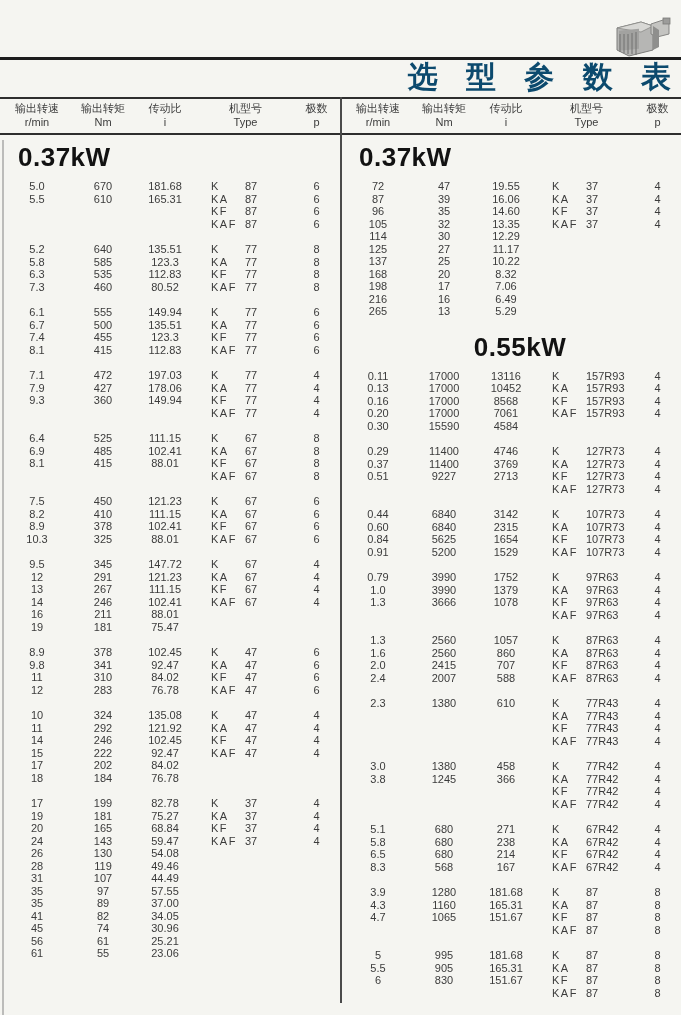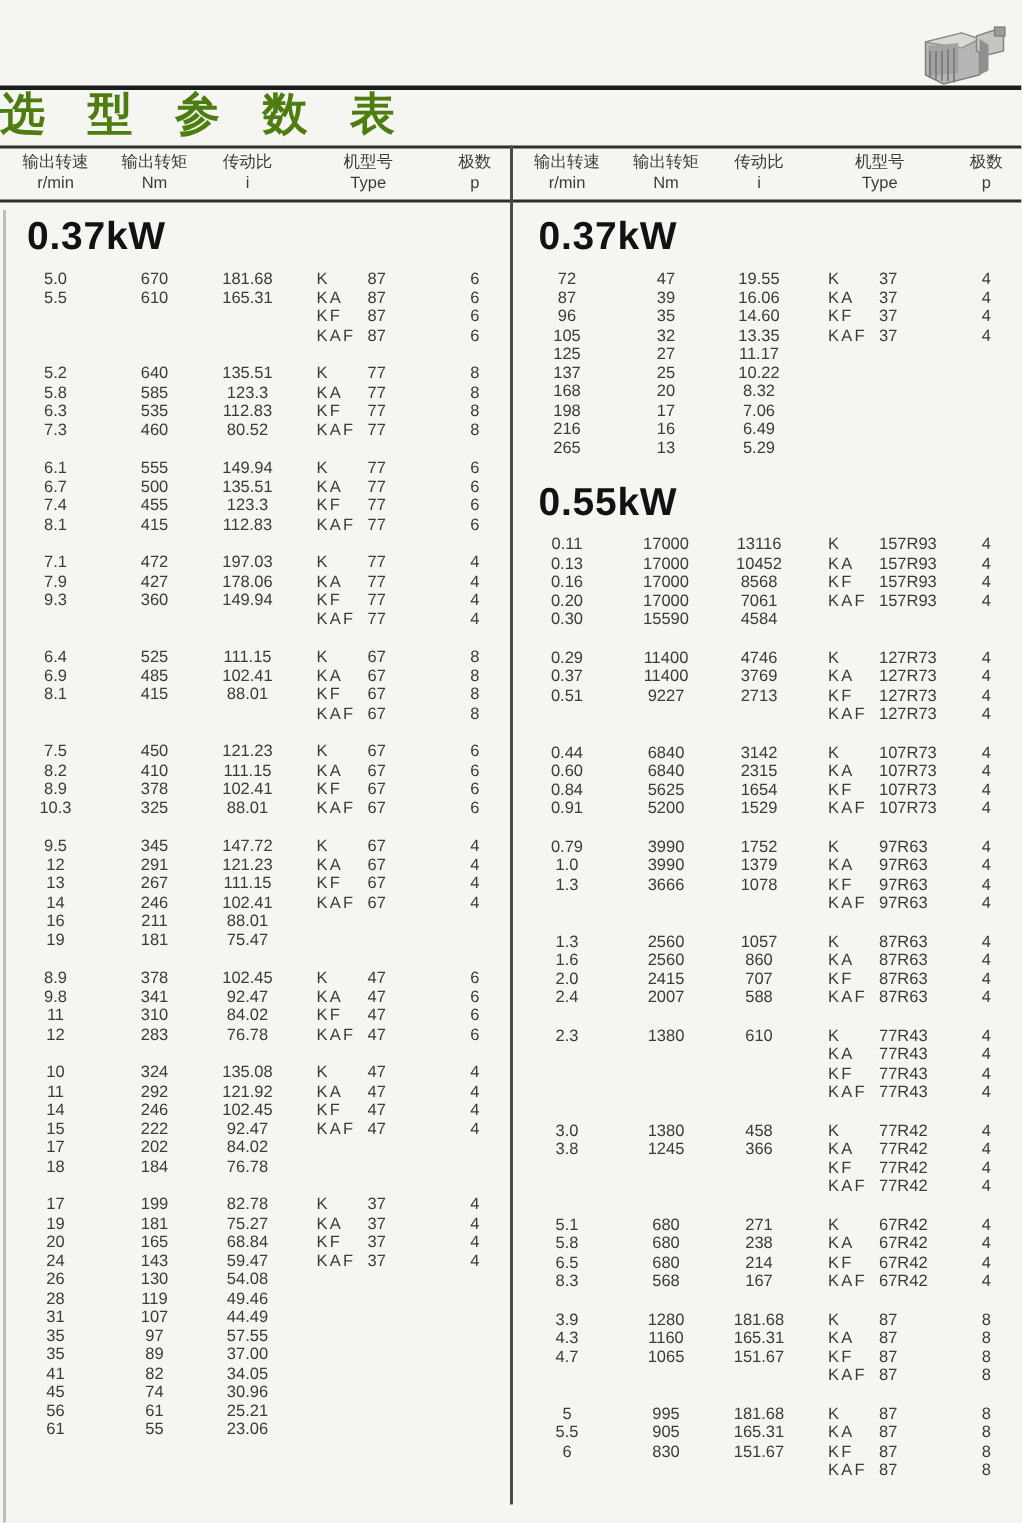--- a/index.html
+++ b/index.html
@@ -7,22 +7,22 @@
     width:681px; height:1015px; position:relative; overflow:hidden;
     background:#f5f5f1;
     font-family:"Liberation Sans", sans-serif;
     color:#3b3b3b;
   }
   .rule { position:absolute; left:0; right:0; background:#1c1c1c; }
   .rule-thick { top:57px; height:3px; }
   .rule-thin1 { top:97px; height:2px; background:#2e2e2e; }
   .rule-thin2 { top:133px; height:2px; background:#2e2e2e; }
   .page-title {
-    position:absolute; top:59px; left:0; right:0; text-align:left;
-    font-size:30px; font-weight:bold; letter-spacing:10px; color:#4d7c0f;
+    position:absolute; top:59px; left:0; right:0; text-align:right;
+    font-size:30px; font-weight:bold; letter-spacing:10px; color:#0c4a6e;
     line-height:36px; white-space:nowrap;
   }
   .v-divider { position:absolute; left:340px; top:97px; height:906px; width:2px; background:#4a4a4a; }
   .scan-edge { position:absolute; left:2px; top:140px; bottom:0; width:2px; background:#8c8c8c; opacity:.55; }
 
   .col-headers {
     position:absolute; top:101px; width:336px; height:32px;
     display:grid; grid-template-columns:74px 58px 66px 95px 47px;
     font-size:11px; line-height:14px; color:#3c3c3c; text-align:center;
   }
@@ -30,21 +30,21 @@
   .col-headers.right { left:341px; }
 
   .halfcol { position:absolute; top:140px; width:340px; }
   .halfcol.left { left:0; }
   .halfcol.right { left:341px; }
 
   .kw-heading {
     font-size:26px; font-weight:bold; color:#121212;
     line-height:30px; margin:2px 0 8px 18px; letter-spacing:0.5px;
   }
-  .table-section + .table-section .kw-heading { margin-top:14px; }
+  .table-section + .table-section .kw-heading { margin-top:14px;text-align:center; }
   .group { margin-bottom:13px; }
   .row {
     display:grid; grid-template-columns:74px 58px 66px 95px 47px;
     height:12.5px; line-height:12.5px; font-size:11px; color:#3b3b3b;
     white-space:nowrap;
   }
   .c-speed,.c-torque,.c-ratio,.c-poles { text-align:center; }
   .c-type { display:flex; padding-left:13px; text-align:left; }
   .t-prefix { display:inline-block; width:34px; letter-spacing:1.5px; }
   .t-size { display:inline-block; }
@@ -714,20 +714,30 @@
           <div class="c-speed">105</div>
           <div class="c-torque">32</div>
           <div class="c-ratio">13.35</div>
           <div class="c-type">
             <span class="t-prefix">KAF</span>
             <span class="t-size">37</span>
           </div>
           <div class="c-poles">4</div>
         </div>
         <div class="row">
+          <div class="c-speed">114</div>
+          <div class="c-torque">30</div>
+          <div class="c-ratio">12.29</div>
+          <div class="c-type">
+            <span class="t-prefix"></span>
+            <span class="t-size"></span>
+          </div>
+          <div class="c-poles"></div>
+        </div>
+        <div class="row">
           <div class="c-speed">125</div>
           <div class="c-torque">27</div>
           <div class="c-ratio">11.17</div>
           <div class="c-type">
             <span class="t-prefix"></span>
             <span class="t-size"></span>
           </div>
           <div class="c-poles"></div>
         </div>
         <div class="row">

